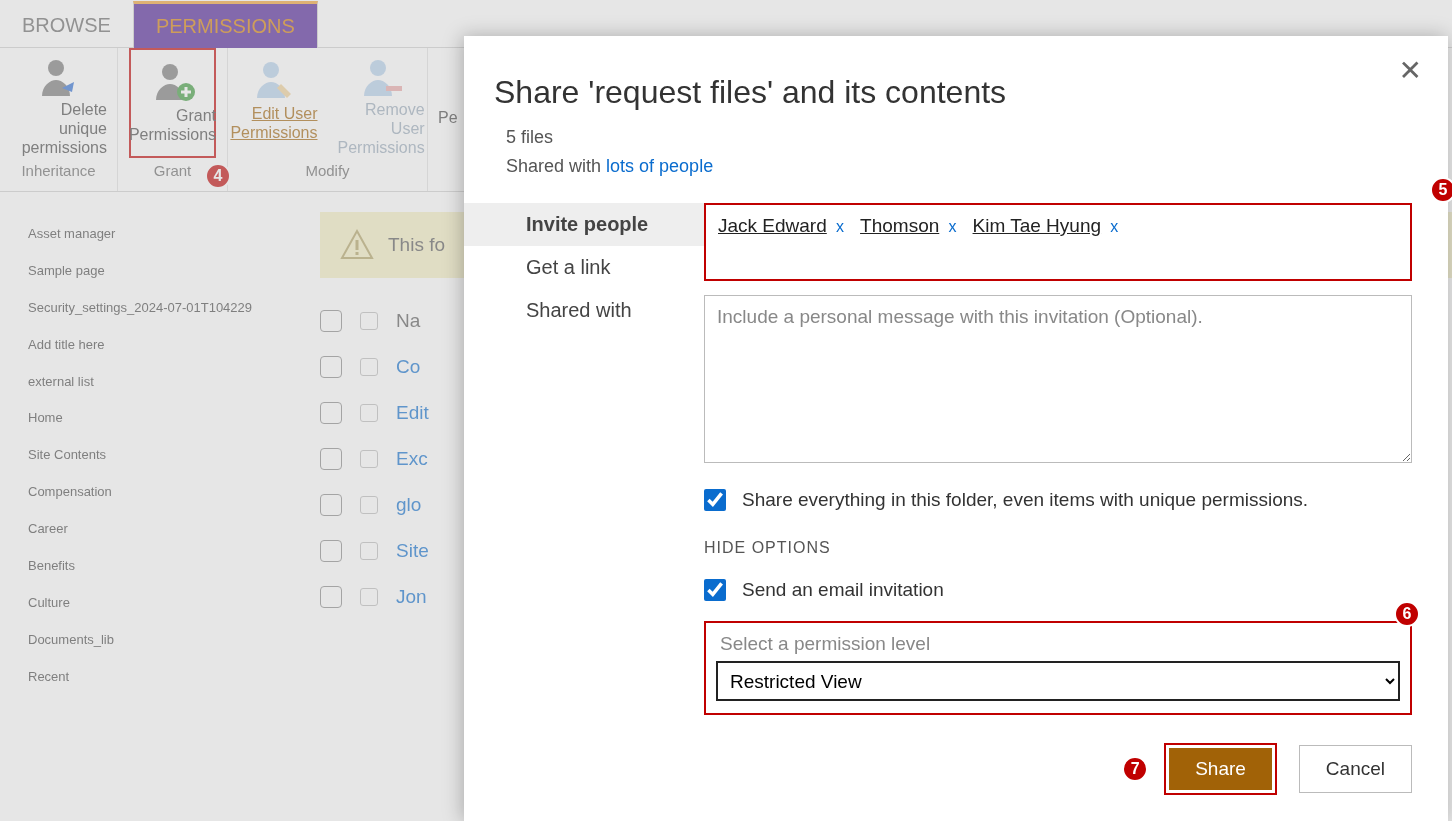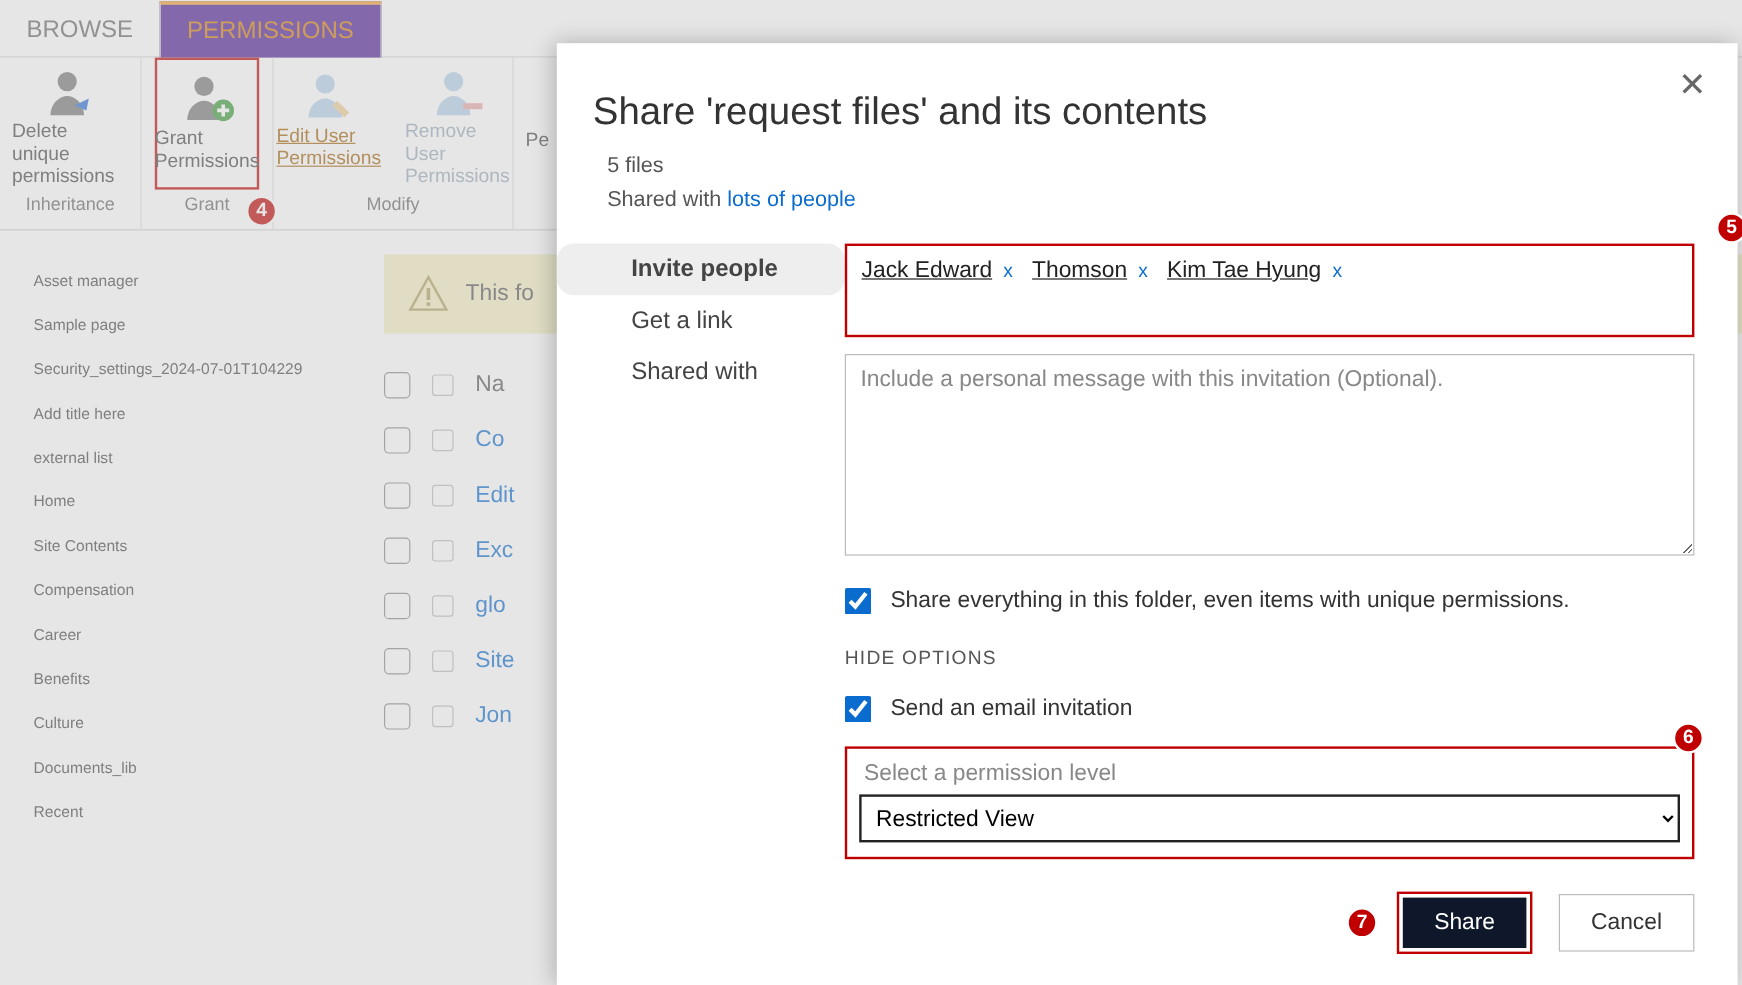--- a/index.html
+++ b/index.html
@@ -7,21 +7,21 @@
 
   
   .tabs-bar { display: flex; border-bottom: 1px solid #d0d0d0; background: #fff; height: 48px; }
   .tab { padding: 14px 22px; font-size: 20px; color: #666; cursor: pointer; }
   .tab.active { color: #d47b00; border-top: 3px solid #f0a030; border-left: 1px solid #d0d0d0; border-right: 1px solid #d0d0d0; background: #4c1d95; position: relative; top: 1px; padding-top: 11px; }
 
   
   .ribbon { display: flex; align-items: flex-start; border-bottom: 1px solid #d0d0d0; background: #fff; height: 144px; }
   .ribbon-group { display: flex; flex-direction: column; align-items: center; border-right: 1px solid #e0e0e0; height: 100%; }
   .ribbon-buttons { display: flex; }
-  .ribbon-btn { display: flex; flex-direction: column; align-items: center; justify-content: flex-start; padding: 6px 10px 4px; color: #444; font-size: 16px; line-height: 1.2; text-align: left; cursor: pointer; height: 110px; }
+  .ribbon-btn { display: flex; flex-direction: column; align-items: center; justify-content: flex-start; padding: 6px 10px 4px; color: #444; font-size: 16px; line-height: 1.2; text-align: right; cursor: pointer; height: 110px; }
   .ribbon-btn .icon-wrap { height: 50px; display:flex; align-items:center; justify-content:center; }
   .ribbon-group-label { font-size: 15px; color: #666; padding: 4px 0 6px; }
   .ribbon-btn.annot { border: 2px solid #c00000; }
 
   .badge { display:inline-flex; align-items:center; justify-content:center; width:26px; height:26px; border-radius:50%; background:#c00000; color:#fff; font-weight:600; font-size:16px; position:absolute; border: 2px solid #fff; }
 
   
   .content { display: flex; height: calc(821px - 48px - 144px); }
   .left-nav { width: 310px; padding: 24px 12px 0 28px; }
   .left-nav .nav-item { font-size: 13px; color: #444; padding: 10px 0; cursor: pointer; line-height: 1.3; }
@@ -42,21 +42,21 @@
   
   .dialog { position:absolute; left: 464px; top: 36px; width: 984px; height: 785px; background:#fff; box-shadow: -2px 0 18px rgba(0,0,0,.25); }
   .dialog-close { position:absolute; top:18px; right:26px; font-size:28px; color:#666; cursor:pointer; }
   .dialog-title { font-size: 32px; font-weight: 400; color: #333; padding: 38px 0 12px 30px; }
   .dialog-sub { font-size: 18px; color: #555; padding: 4px 0 4px 42px; }
   .dialog-sub a { color: #0a6cce; text-decoration:none; }
 
   .dialog-body { display:flex; margin-top: 18px; }
   .dlg-tabs { width: 240px; padding-top: 4px; }
   .dlg-tab { padding: 10px 24px 10px 62px; font-size: 20px; color:#444; cursor:pointer; }
-  .dlg-tab.active { background:#eee; font-weight:600;border-radius:14px; }
+  .dlg-tab.active { background:#eee; font-weight:600; }
 
   .dlg-pane { flex:1; padding: 4px 36px 0 0; position: relative; }
 
   .people-box { border: 2px solid #c00000; padding: 10px 12px; min-height: 78px; margin-bottom: 14px; display:flex; flex-wrap:wrap; gap: 16px; align-items:flex-start; }
   .chip { font-size: 19px; color:#222; }
   .chip .cname { text-decoration: underline; }
   .chip .cx { color:#0a6cce; font-size: 16px; margin-left:4px; cursor:pointer; }
 
   .msg-box { width: 100%; height: 168px; border:1px solid #bbb; resize: both; font-size: 19px; padding: 10px 12px; font-family: inherit; color:#333; }
   .msg-box::placeholder { color:#888; }
@@ -65,21 +65,21 @@
   .cbox { width:22px; height:22px; accent-color: #0a6cce; }
 
   .hideopt { font-size: 16px; letter-spacing: 1px; color:#555; margin-top: 28px; cursor:pointer; }
 
   .perm-block { border: 2px solid #c00000; padding: 8px 10px 12px; margin-top: 20px; }
   .perm-label { font-size: 19px; color:#888; padding: 2px 4px 6px; }
   .perm-select { width: 100%; height: 40px; border:2px solid #222; font-size: 19px; padding: 4px 8px; background:#fff; }
 
   .dlg-actions { position:absolute; right:36px; bottom:26px; display:flex; gap: 22px; align-items:center; }
   .btn-share-wrap { border:2px solid #c00000; padding:3px; }
-  .btn-share { background:#0f172a; color:#fff; border:none; font-size:19px; padding: 10px 26px; cursor:pointer; }
+  .btn-share { background:#a16207; color:#fff; border:none; font-size:19px; padding: 10px 26px; cursor:pointer; }
   .btn-cancel { background:#fff; border:1px solid #bbb; font-size:19px; padding: 12px 26px; cursor:pointer; color:#333; }
 </style>
 </head>
 <body>
 
 <div class="tabs-bar">
   <div class="tab">BROWSE</div>
   <div class="tab active">PERMISSIONS</div>
 </div>
 

